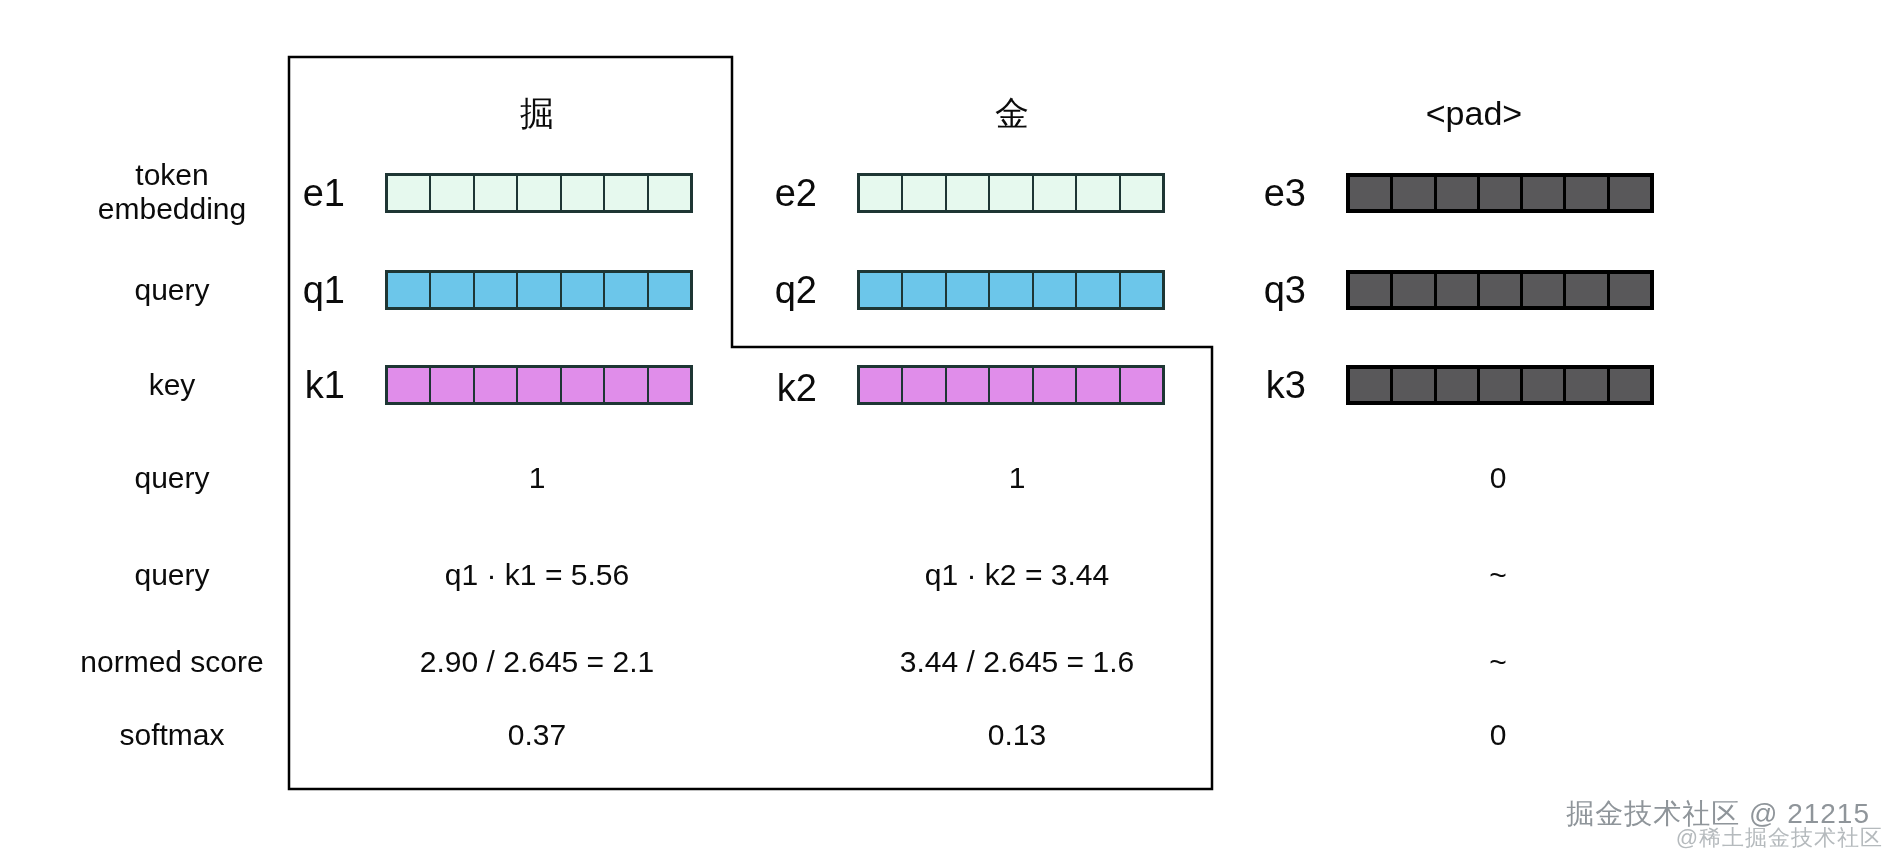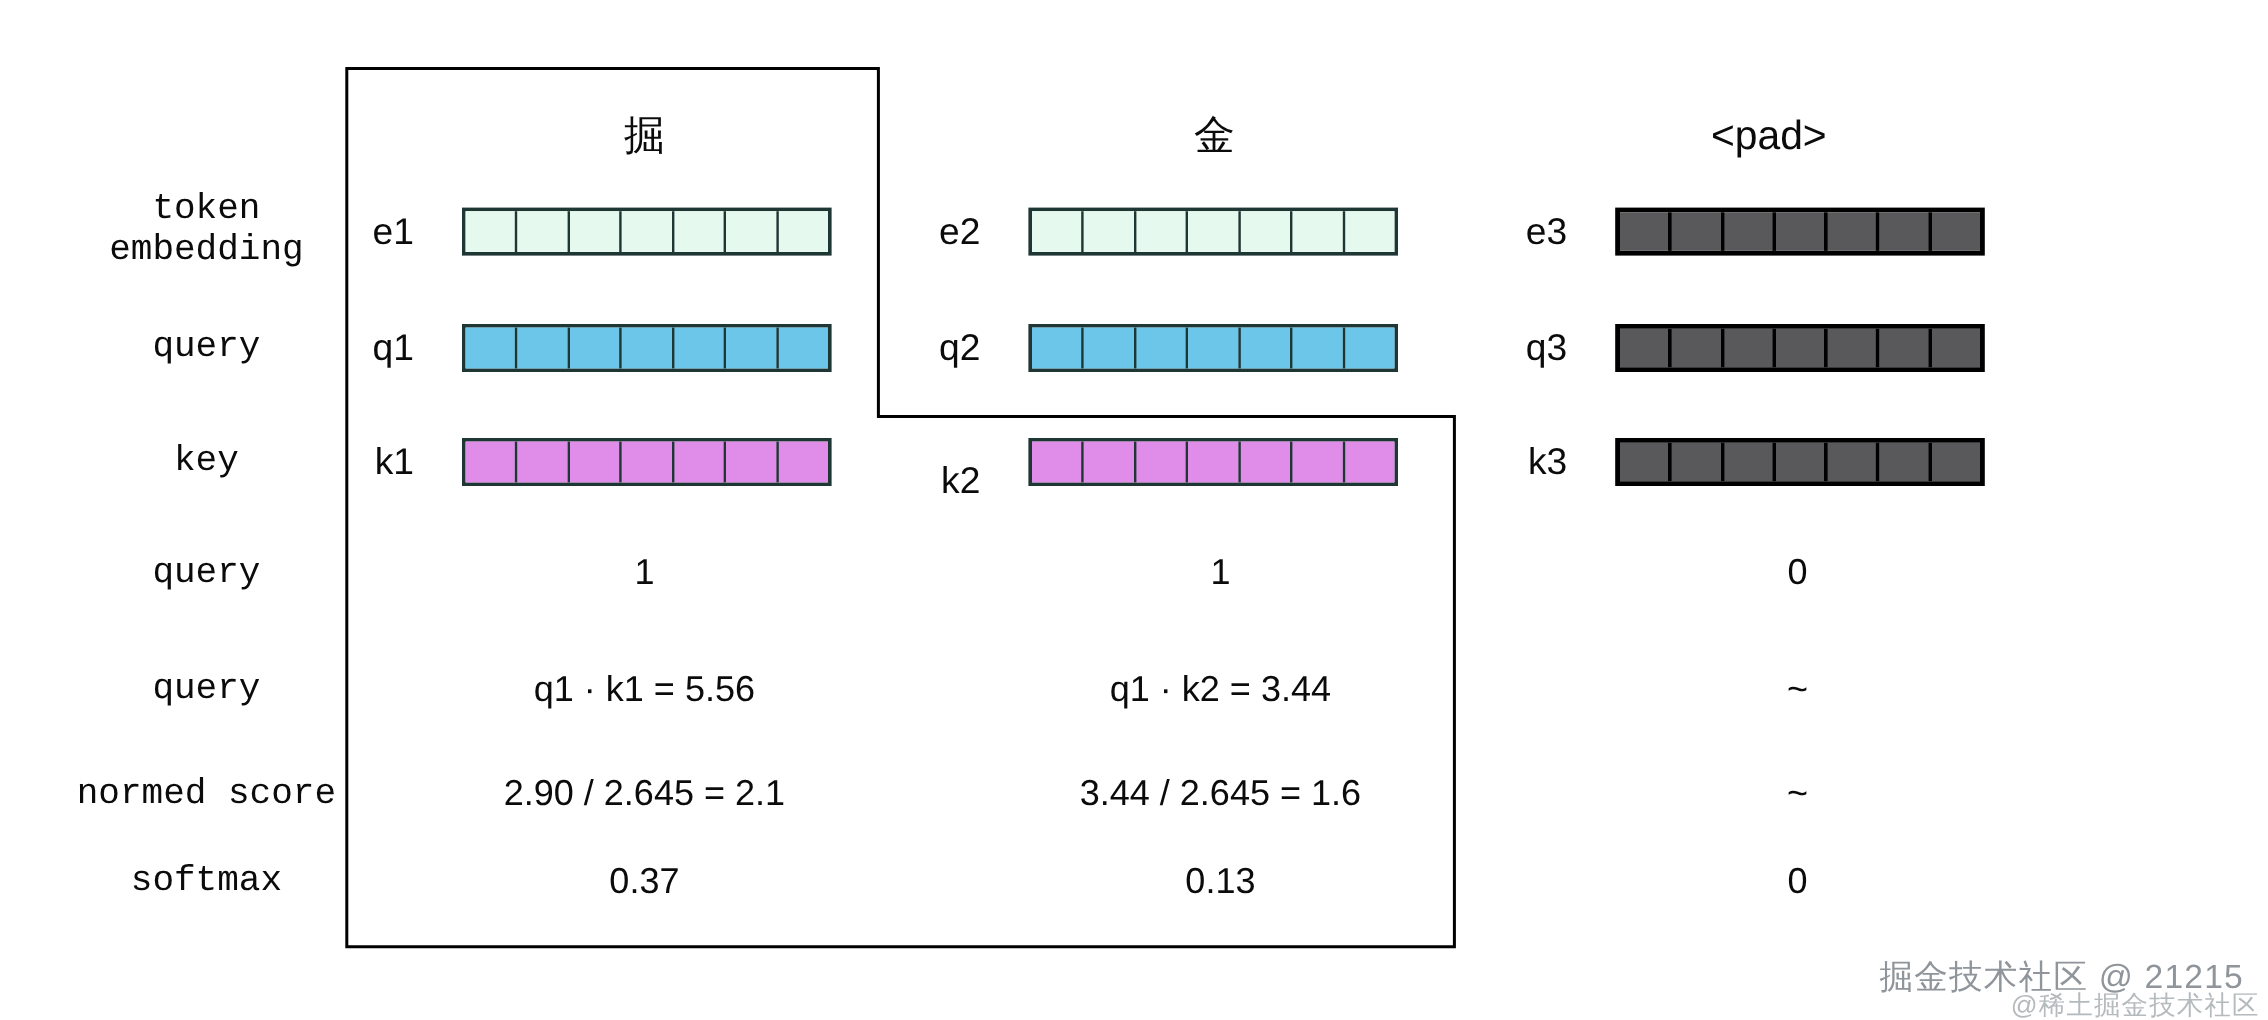--- a/index.html
+++ b/index.html
@@ -32,39 +32,38 @@
     stroke-width: 2.5;
   }
   .rowlab {
     position: absolute;
     left: 30px;
     width: 284px;
     text-align: center;
     font-size: 30px;
     line-height: 36px;
     white-space: nowrap;
-    font-family: Liberation Mono, monospace;
   }
   .rowlab.two-line div {
     line-height: 34px;
   }
   .coltitle {
     position: absolute;
     top: 91px;
     width: 400px;
     text-align: center;
     font-size: 34px;
     line-height: 44px;
     white-space: nowrap;
   }
   .veclab {
     position: absolute;
     width: 100px;
     text-align: right;
-    font-size: 31px;
+    font-size: 38px;
     line-height: 40px;
     white-space: nowrap;
   }
   .vector {
     position: absolute;
     width: 308px;
     height: 40px;
     box-sizing: border-box;
     display: flex;
     border: 3px solid var(--cell-border, #1e3634);
@@ -207,21 +206,21 @@
   <div class="veclab" style="left:245px;top:365px">k1</div>
   <div class="vector key" style="left:385px;top:365px">
       <div class="cell"></div>
       <div class="cell"></div>
       <div class="cell"></div>
       <div class="cell"></div>
       <div class="cell"></div>
       <div class="cell"></div>
       <div class="cell"></div>
     </div>
-  <div class="veclab" style="left:717px;top:381px">k2</div>
+  <div class="veclab" style="left:717px;top:368px">k2</div>
   <div class="vector key" style="left:857px;top:365px">
       <div class="cell"></div>
       <div class="cell"></div>
       <div class="cell"></div>
       <div class="cell"></div>
       <div class="cell"></div>
       <div class="cell"></div>
       <div class="cell"></div>
     </div>
   <div class="veclab" style="left:1206px;top:365px">k3</div>

